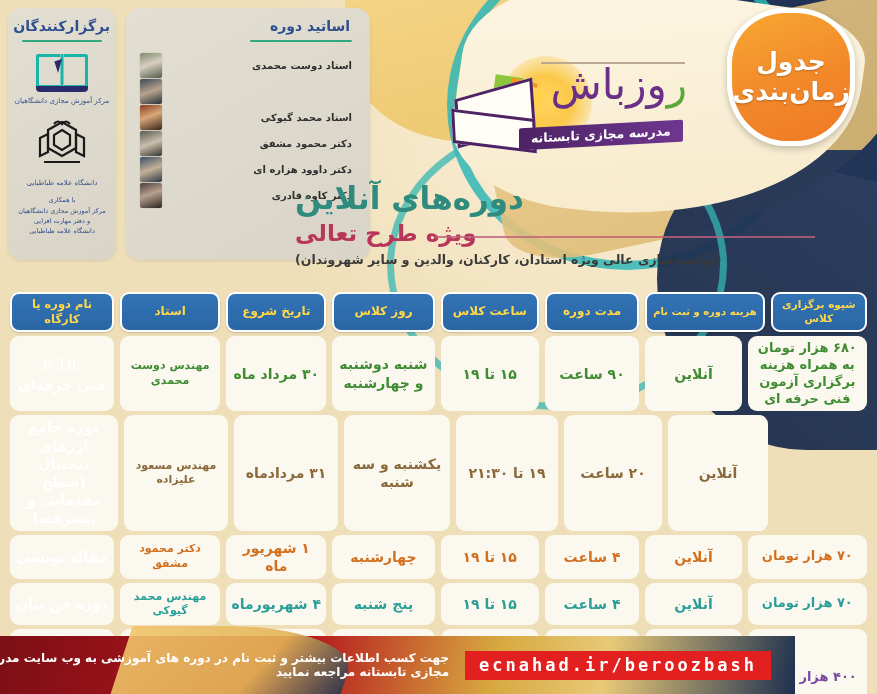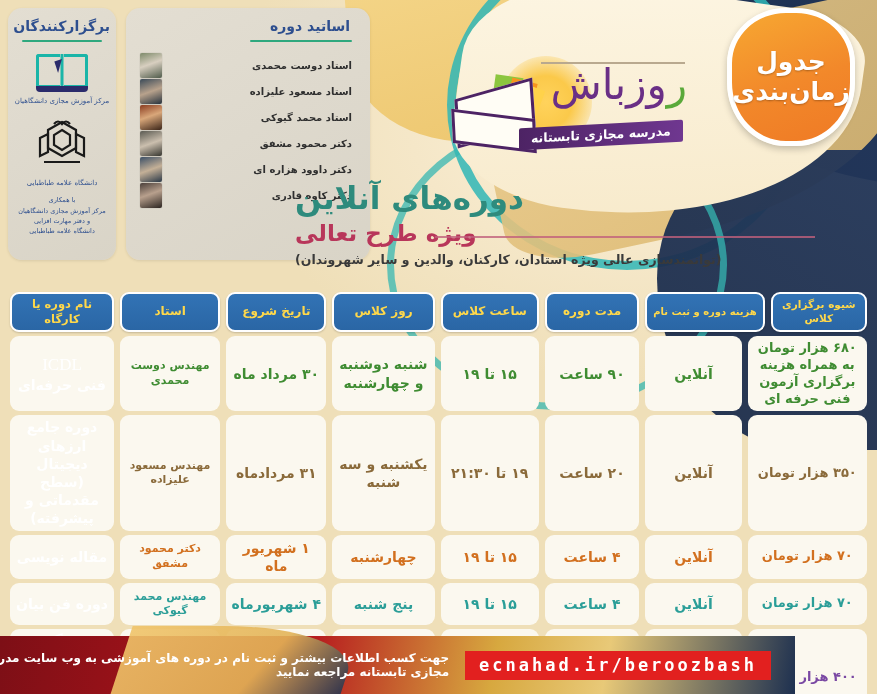--- a/index.html
+++ b/index.html
@@ -512,21 +512,20 @@
     <div class="panel panel-teachers">
       <div class="panel-title">اساتید دوره</div>
       <div class="title-rule"></div>
 
       <div class="teacher-row">
         <div class="avatar av1"></div>
         <div class="teacher-name">استاد دوست محمدی</div>
       </div>
       <div class="teacher-row">
         <div class="avatar av2"></div>
-        <div class="teacher-name">استاد مسعود علیزاده</div>
       </div>
       <div class="teacher-row">
         <div class="avatar av3"></div>
         <div class="teacher-name">استاد محمد گیوکی</div>
       </div>
       <div class="teacher-row">
         <div class="avatar av4"></div>
         <div class="teacher-name">دکتر محمود مشفق</div>
       </div>
       <div class="teacher-row">
@@ -597,21 +596,20 @@
     </div>
 
     <div class="trow body r-tan">
       <div class="cell c-name">دوره جامع ارزهای دیجیتال (سطح مقدماتی و پیشرفته)</div>
       <div class="cell c-teacher">مهندس مسعود علیزاده</div>
       <div class="cell c-date">۳۱ مردادماه</div>
       <div class="cell c-day">یکشنبه و سه شنبه</div>
       <div class="cell c-time">۱۹ تا ۲۱:۳۰</div>
       <div class="cell c-dur">۲۰ ساعت</div>
       <div class="cell c-mode">آنلاین</div>
-      <div class="cell c-price">۳۵۰ هزار تومان</div>
     </div>
 
     <div class="trow body r-orange">
       <div class="cell c-name">مقاله نویسی</div>
       <div class="cell c-teacher">دکتر محمود مشفق</div>
       <div class="cell c-date">۱ شهریور ماه</div>
       <div class="cell c-day">چهارشنبه</div>
       <div class="cell c-time">۱۵ تا ۱۹</div>
       <div class="cell c-dur">۴ ساعت</div>
       <div class="cell c-mode">آنلاین</div>

